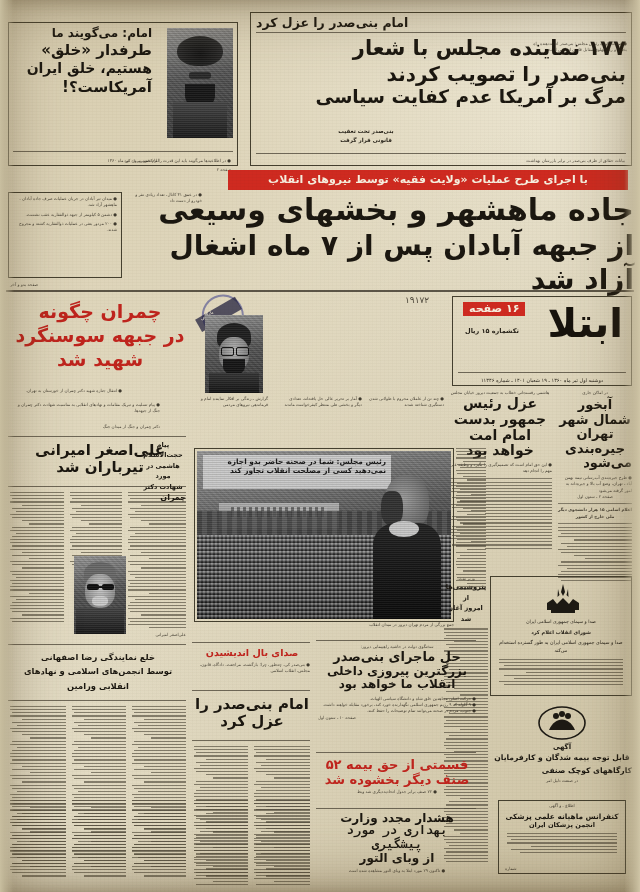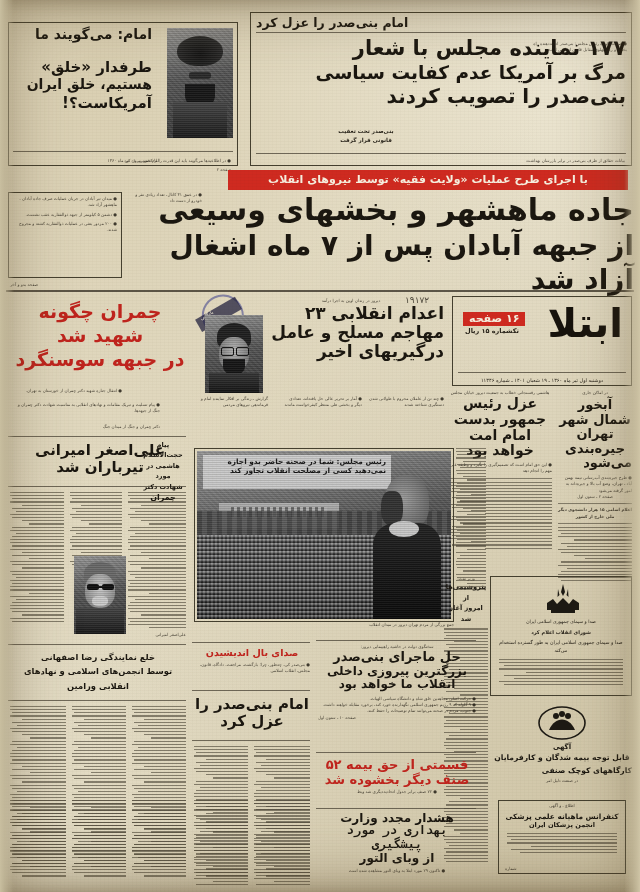--- a/index.html
+++ b/index.html
@@ -63,36 +63,36 @@
 <div class="page">
 
   <div style="position:absolute;right:8px;top:12px;width:380px;height:152px;" class="box">
     <div style="display:flex;flex-direction:row-reverse;align-items:flex-start;padding:3px 5px 0 5px;">
       <div class="ar hl" style="font-size:12.5px;white-space:nowrap;">امام بنی‌صدر را عزل کرد</div>
     </div>
     <div class="rule" style="margin:2px 5px;"></div>
     <div style="display:flex;flex-direction:row-reverse;">
       <div style="flex:1;padding:0 5px;">
         <div class="ar hl" style="font-size:21px;margin:2px 0;">۱۷۷ نماینده مجلس با شعار</div>
+        <div class="ar hl" style="font-size:20px;margin:2px 0;">بنی‌صدر را تصویب کردند</div>
         <div class="ar hl" style="font-size:18.5px;margin:2px 0;">مرگ بر آمریکا عدم کفایت سیاسی</div>
-        <div class="ar hl" style="font-size:20px;margin:2px 0;">بنی‌صدر را تصویب کردند</div>
       </div>
     </div>
     <div style="position:absolute;right:4px;top:28px;width:96px;" class="ar cap">● صحبت کوتاه رئیس مجلس: بنی‌صدر ادامه‌دهنده راه بختیار و رضا پهلوی مقابل قانون اساسی است</div>
     <div style="position:absolute;left:86px;bottom:20px;width:58px;text-align:center;" class="ar">
       <div style="font-size:5.6px;line-height:1.6;font-weight:bold;">بنی‌صدر تحت تعقیب قانونی قرار گرفت</div>
     </div>
     <div class="rule" style="position:absolute;left:5px;right:5px;bottom:11px;"></div>
     <div style="position:absolute;right:6px;bottom:1px;width:360px;" class="ar cap">بیانات حقائق از طرف بنی‌صدر در برابر بازرسان بهداشت</div>
   </div>
 
   <div style="position:absolute;left:8px;top:22px;width:228px;height:142px;" class="box">
     <div style="display:flex;flex-direction:row-reverse;height:100%;">
       <div style="flex:1;padding:4px 5px 0 3px;">
-        <div class="ar hl" style="font-size:14px;margin-bottom:16px;">امام: می‌گویند ما</div>
+        <div class="ar hl" style="font-size:12px;margin-bottom:2px;">امام: می‌گویند ما</div>
         <div class="ar hl" style="font-size:15px;margin-bottom:2px;">طرفدار «خلق»</div>
         <div class="ar hl" style="font-size:14px;margin-bottom:2px;">هستیم، خلق ایران</div>
         <div class="ar hl" style="font-size:15px;">آمریکاست؟!</div>
       </div>
       <div style="width:72px;padding:5px 4px;">
         <div class="photo grey" style="width:66px;height:110px;">
           <div style="position:absolute;left:10px;top:8px;width:46px;height:30px;background:radial-gradient(ellipse at 50% 60%,#1a1a18,#2e2d29 70%,rgba(0,0,0,0));border-radius:50% 50% 45% 45%;"></div>
           <div style="position:absolute;left:16px;top:30px;width:34px;height:40px;background:radial-gradient(ellipse at 50% 40%,#cfc8bb,#8d8madd 60%,#4a4741);border-radius:46%;"></div>
           <div style="position:absolute;left:22px;top:44px;width:22px;height:7px;background:#262421;border-radius:3px;opacity:.8"></div>
           <div style="position:absolute;left:18px;top:56px;width:30px;height:24px;background:#1d1c19;border-radius:0 0 50% 50%;"></div>
@@ -124,21 +124,21 @@
       <div class="ar cap">● ۲۰۰ مزدور بعثی در عملیات ذوالفقاریه کشته و مجروح شدند.</div>
     </div>
   </div>
   <div style="position:absolute;left:10px;top:282px;" class="ar cap">صفحه بدو و آخر</div>
   <div style="position:absolute;left:124px;top:192px;width:78px;" class="ar cap">● در عمق ۳۱ کانال، تعداد زیادی نفر و خودرو از دست داد</div>
 
   <div class="rule2" style="position:absolute;left:6px;right:6px;top:290px;"></div>
 
   <div style="position:absolute;right:8px;top:296px;width:178px;height:88px;" class="box">
     <div class="ar hl" style="position:absolute;right:8px;top:6px;font-size:40px;line-height:1;color:#17130d;">ابتلا</div>
-    <div class="redbox ar hl" style="position:absolute;left:10px;top:5px;padding:1px 6px;font-size:11px;margin-top:10px;">۱۶ صفحه</div>
+    <div class="redbox ar hl" style="position:absolute;left:10px;top:5px;padding:1px 6px;font-size:11px;">۱۶ صفحه</div>
     <div class="ar" style="position:absolute;left:12px;top:30px;font-size:6.5px;font-weight:bold;">تکشماره ۱۵ ریال</div>
     <div class="ar" style="position:absolute;left:-48px;top:-2px;font-size:9px;letter-spacing:1px;opacity:.8;">۱۹۱۷۲</div>
     <div class="rule" style="position:absolute;left:5px;right:5px;bottom:12px;"></div>
     <div class="ar" style="position:absolute;left:6px;right:6px;bottom:2px;font-size:5px;text-align:center;">دوشنبه اول تیر ماه ۱۳۶۰ ـ ۱۹ شعبان ۱۴۰۱ ـ شماره ۱۱۳۴۶</div>
   </div>
 
   <div style="position:absolute;left:188px;top:296px;width:56px;height:42px;transform:rotate(-12deg);">
     <div style="width:38px;height:38px;border:2px solid #3b3e8c;border-radius:50%;opacity:.55;"></div>
     <div style="position:absolute;left:8px;top:12px;width:46px;height:14px;background:#23223f;opacity:.75;transform:rotate(-18deg);"></div>
     <div class="ar" style="position:absolute;left:12px;top:14px;font-size:5px;color:#efe9d6;transform:rotate(-18deg);">بایگانی</div>
@@ -205,43 +205,37 @@
         <i></i>
         <i></i>
         <i></i>
         <i></i>
         <i></i>
         <i></i>
         <i></i>
     </div>
   </div>
 
-  <div style="position:absolute;right:196px;top:298px;width:186px;">
-    <div class="ar cap" style="text-align:center;">دیروز در زندان اوین به اجرا درآمد</div>
-    <div class="ar hl" style="font-size:17px;text-align:right;">اعدام انقلابی ۲۳</div>
-    <div class="ar hl" style="font-size:17px;text-align:right;">مهاجم مسلح و عامل</div>
-    <div class="ar hl" style="font-size:17px;text-align:right;">درگیریهای اخیر</div>
-  </div>
 
   <div class="photo grey" style="position:absolute;left:205px;top:315px;width:58px;height:78px;">
     <div style="position:absolute;left:12px;top:8px;width:34px;height:26px;background:#27241f;border-radius:50% 50% 30% 30%;"></div>
     <div style="position:absolute;left:14px;top:22px;width:30px;height:34px;background:radial-gradient(ellipse at 50% 40%,#b9b0a2,#6e675d);border-radius:45%;"></div>
     <div style="position:absolute;left:16px;top:32px;width:11px;height:7px;border:1.4px solid #15130f;border-radius:2px;"></div>
     <div style="position:absolute;left:31px;top:32px;width:11px;height:7px;border:1.4px solid #15130f;border-radius:2px;"></div>
     <div style="position:absolute;left:18px;top:44px;width:22px;height:16px;background:#1e1b17;border-radius:0 0 50% 50%;"></div>
     <div style="position:absolute;left:4px;top:58px;width:50px;height:20px;background:linear-gradient(180deg,#3d3a34,#1c1a17);"></div>
   </div>
   <div style="position:absolute;left:196px;top:396px;width:72px;" class="ar cap">گزارش ـ زندگی بر افکار نماینده امام و فرماندهی نیروهای مردمی</div>
   <div style="position:absolute;right:196px;top:396px;width:76px;" class="ar cap">● چند تن از عاملان محروم با طولانی شدن دستگیری شناخته شدند</div>
   <div style="position:absolute;right:278px;top:396px;width:80px;" class="ar cap">● آمار بر تحریر عالی حل یافته‌اند، تعدادی دیگر و بخشی طی منتظر کیفرخواست ماندند</div>
 
   <div style="position:absolute;left:10px;top:300px;width:180px;">
     <div class="ar hl red" style="font-size:19px;text-align:center;line-height:1.25;">چمران چگونه</div>
+    <div class="ar hl red" style="font-size:19px;text-align:center;line-height:1.25;">در جبهه سوسنگرد</div>
     <div class="ar hl red" style="font-size:19px;text-align:center;line-height:1.25;">شهید شد</div>
-    <div class="ar hl red" style="font-size:19px;text-align:center;line-height:1.25;">در جبهه سوسنگرد</div>
   </div>
 
   <div class="photo grey" style="position:absolute;left:188px;top:300px;width:0px;height:0px;"></div>
 
   <div style="position:absolute;left:10px;top:388px;width:112px;" class="ar cap">● انتقال جنازه شهید دکتر چمران از خوزستان به تهران.</div>
   <div style="position:absolute;left:10px;top:402px;width:150px;" class="ar cap">● پیام تسلیت و تبریک مقامات و نهادهای انقلابی به مناسبت شهادت دکتر چمران و جنگ از جبهه‌ها.</div>
   <div style="position:absolute;left:10px;top:424px;width:150px;" class="ar cap" style2="">دکتر چمران و جنگ از میدان جنگ</div>
 
   <div class="rule" style="position:absolute;left:8px;width:178px;top:436px;"></div>
 
@@ -376,21 +370,21 @@
       <i></i>
       <i></i>
       <i></i>
       <i></i>
   </div>
 
   <div style="position:absolute;left:140px;top:440px;width:46px;">
     <div class="ar hl" style="font-size:6.5px;text-align:center;line-height:1.6;">پیام حجت‌الاسلام</div>
     <div class="ar hl" style="font-size:6.5px;text-align:center;line-height:1.6;">هاشمی در مورد</div>
     <div class="ar hl" style="font-size:6.5px;text-align:center;line-height:1.6;">شهادت دکتر</div>
-    <div class="ar hl" style="font-size:8px;text-align:center;line-height:1.6;">چمران</div>
+    <div class="ar hl" style="font-size:8px;line-height:1.6;">چمران</div>
   </div>
 
   <div style="position:absolute;left:194px;top:448px;width:258px;height:172px;" class="box">
     <div class="photo grey" style="position:absolute;inset:2px;">
 
       <div style="position:absolute;left:6px;right:60px;top:4px;height:34px;background:rgba(215,208,186,.88);">
         <div class="ar hl" style="font-size:7.4px;text-align:right;padding:3px 5px 0 5px;color:#1d1913;">رئیس مجلس: شما در صحنه حاضر بدو اجازه</div>
         <div class="ar hl" style="font-size:7.4px;text-align:right;padding:1px 5px;color:#1d1913;">نمی‌دهید کسی از مصلحت انقلاب تجاوز کند</div>
       </div>
 

